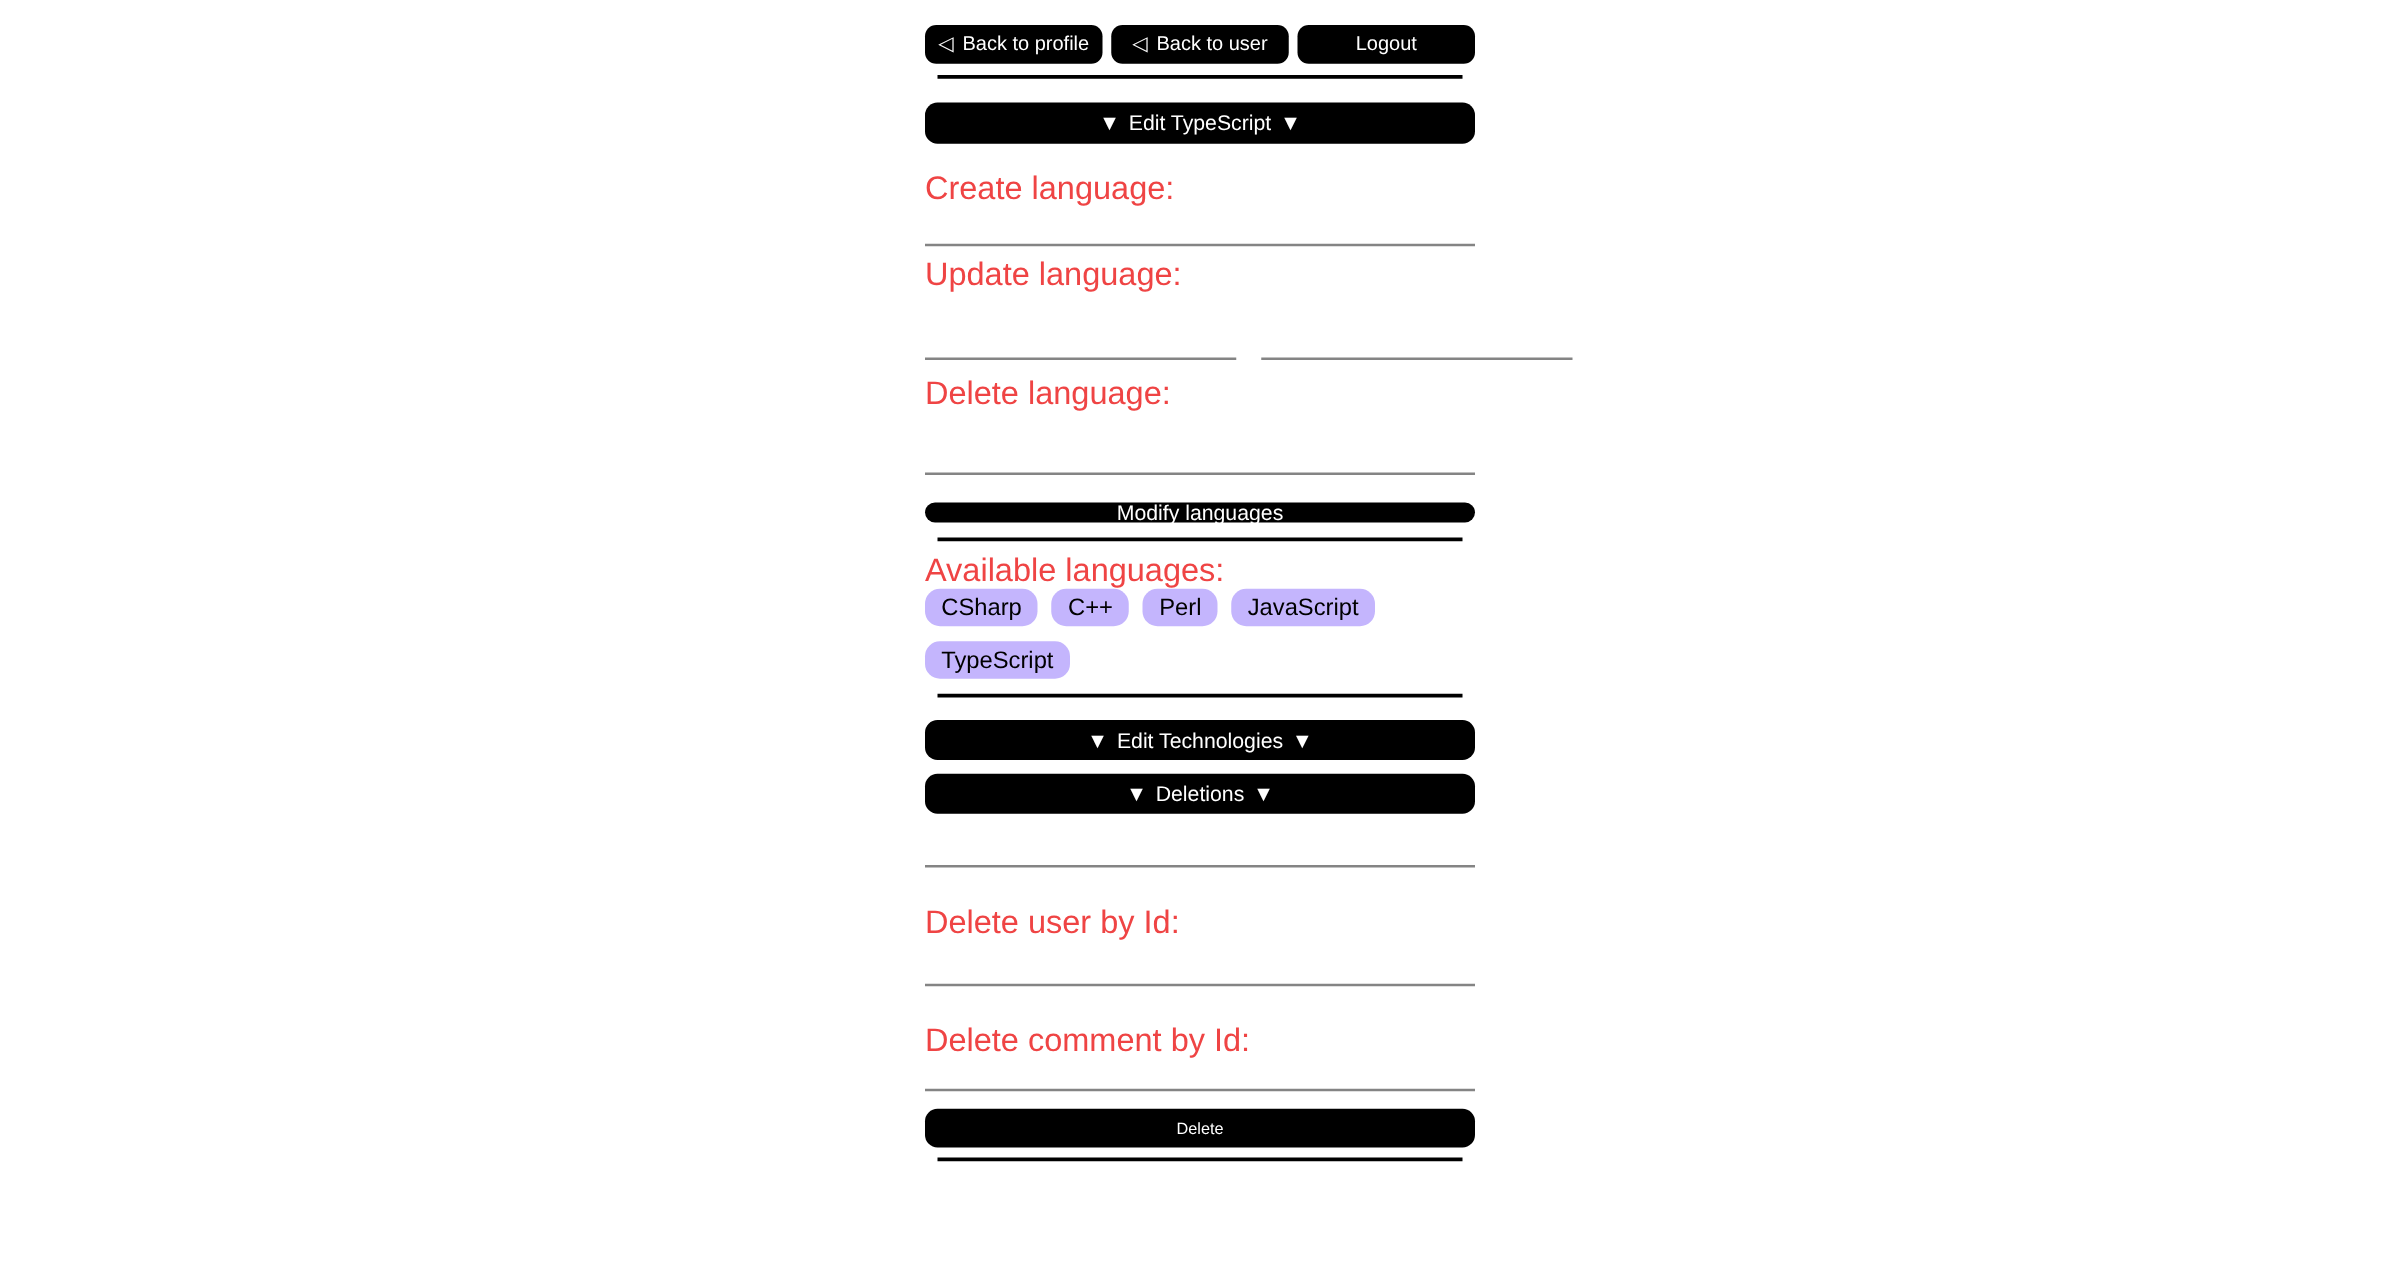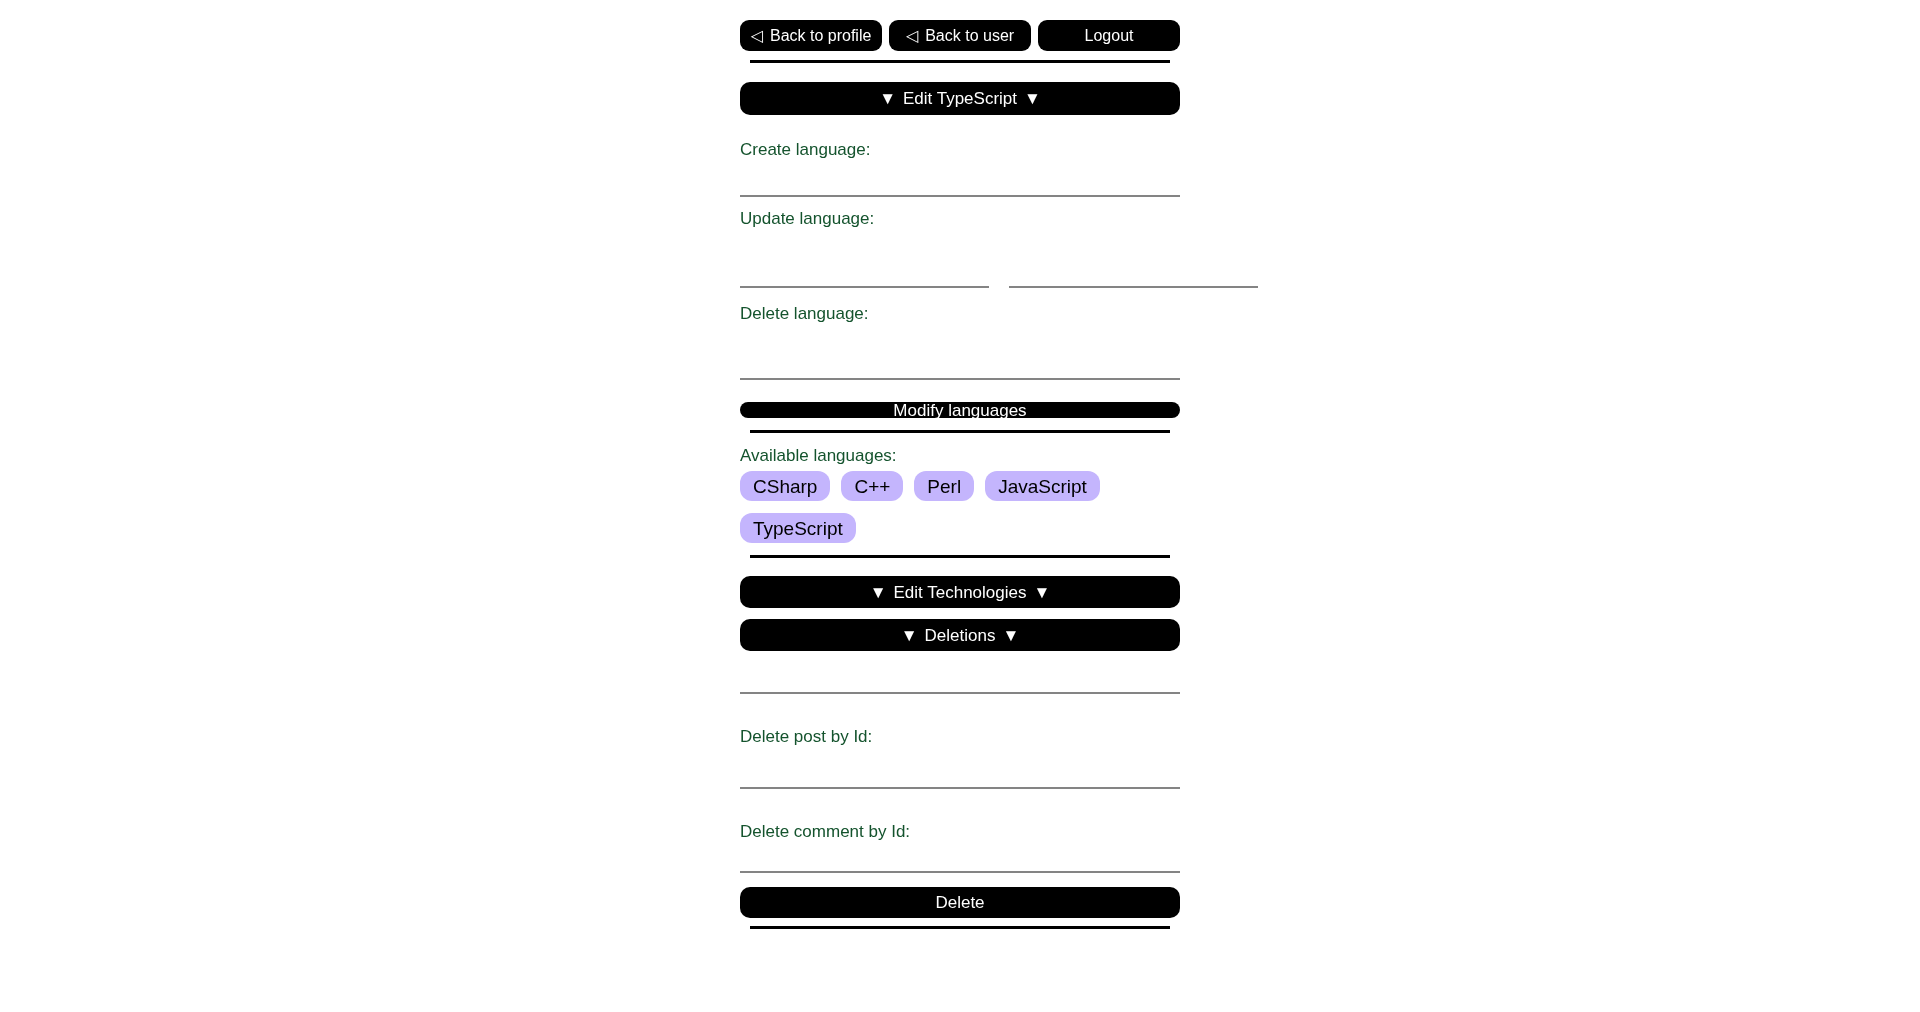--- a/index.html
+++ b/index.html
@@ -46,23 +46,23 @@
     margin: 9px auto 0;
   }
   .bar-btn {
     width: 100%;
     height: 33px;
     margin-top: 19px;
     border-radius: 10px;
     font-size: 17px;
   }
   .label {
-    font-size: 17px;
+    font-size: 26px;
     line-height: 22px;
-    color: #14532d;
+    color: #ef4444;
     margin-top: 22px;
   }
   .line-input {
     display: block;
     width: 100%;
     box-sizing: border-box;
     border: none;
     border-bottom: 2px solid #848484;
     height: 36px;
     font-size: 19px;
@@ -106,21 +106,21 @@
   .mt-label-available { margin-top: 12px; }
   .mt-div-2 { margin-top: 12px; }
   .mt-bar-tech { margin-top: 18px; height: 32px; }
   .mt-bar-del { margin-top: 11px; height: 32px; }
   .mt-label-deluser { margin-top: 13px; }
   .mt-input-deluser { margin-top: 7px; }
   .mt-label-delpost { margin-top: 32px; }
   .mt-input-delpost { margin-top: 5px; }
   .mt-label-delcomment { margin-top: 32px; }
   .mt-input-delcomment { margin-top: 0; height: 30px; }
-  .mt-delete { margin-top: 14px; height: 31px; border-radius: 10px; width: 100%; font-size: 17px; }
+  .mt-delete { margin-top: 14px; height: 31px; border-radius: 10px; width: 100%; font-size: 13px; }
   .mt-div-3 { margin-top: 8px; }
 </style>
 </head>
 <body>
 
 <div class="container">
 
   <div class="top-row">
     <button class="btn">
       <span>◁</span>
@@ -179,21 +179,21 @@
   </button>
 
   <button class="btn bar-btn mt-bar-del">
     <span>▼</span>
     <span>Deletions</span>
     <span>▼</span>
   </button>
 
   <input type="text" class="line-input mt-input-deluser" style="">
 
-  <div class="label mt-label-delpost">Delete post by Id:</div>
+  <div class="label mt-label-delpost">Delete user by Id:</div>
   <input type="text" class="line-input mt-input-delpost" style="">
 
   <div class="label mt-label-delcomment">Delete comment by Id:</div>
   <input type="text" class="line-input mt-input-delcomment" style="">
 
   <button class="btn mt-delete">
     <span>Delete</span>
   </button>
 
   <div class="divider mt-div-3"></div>

